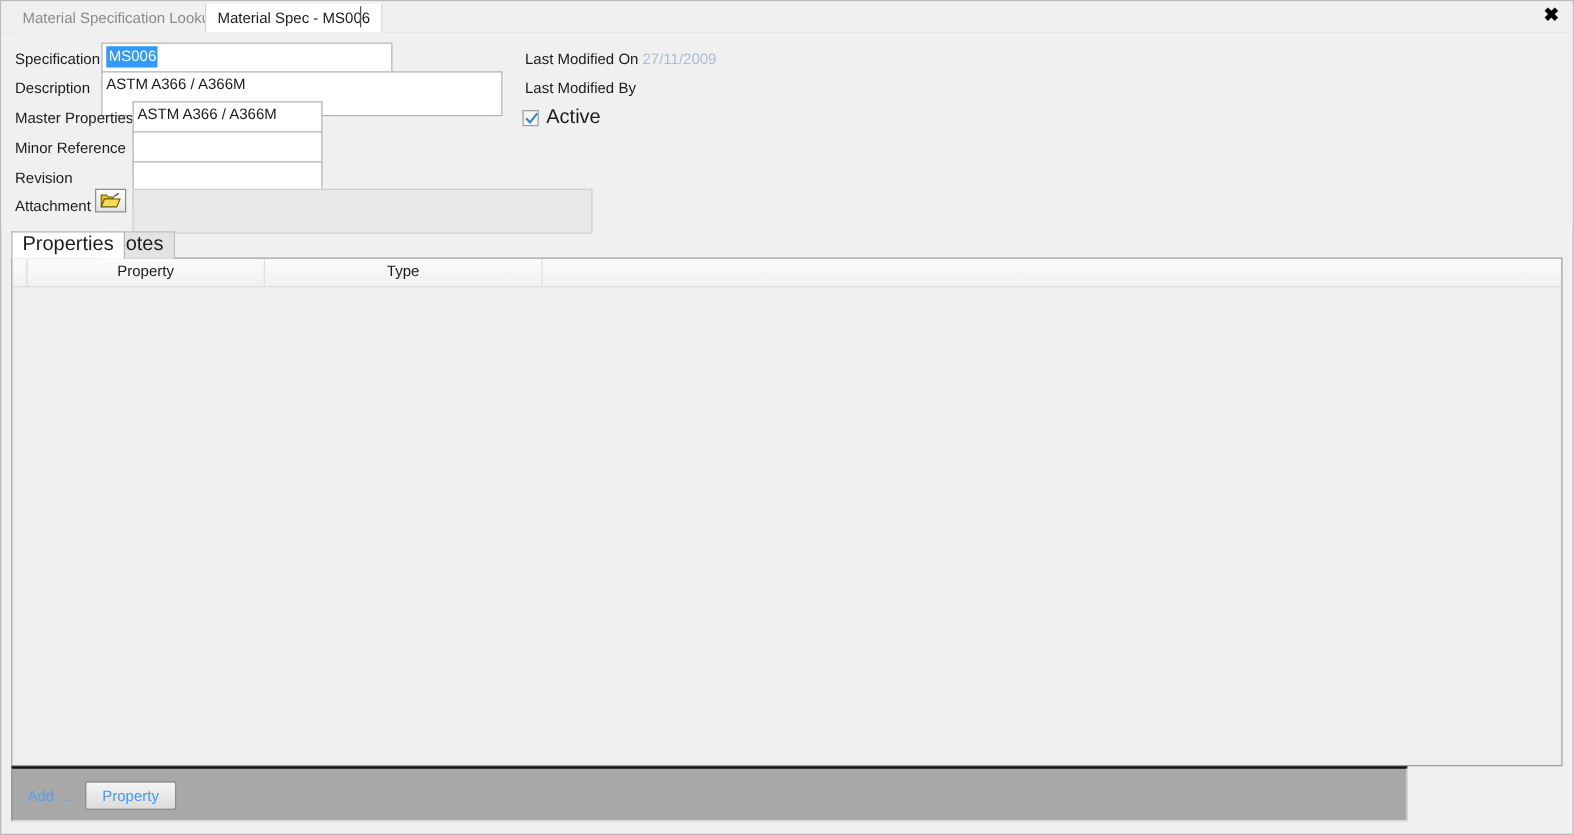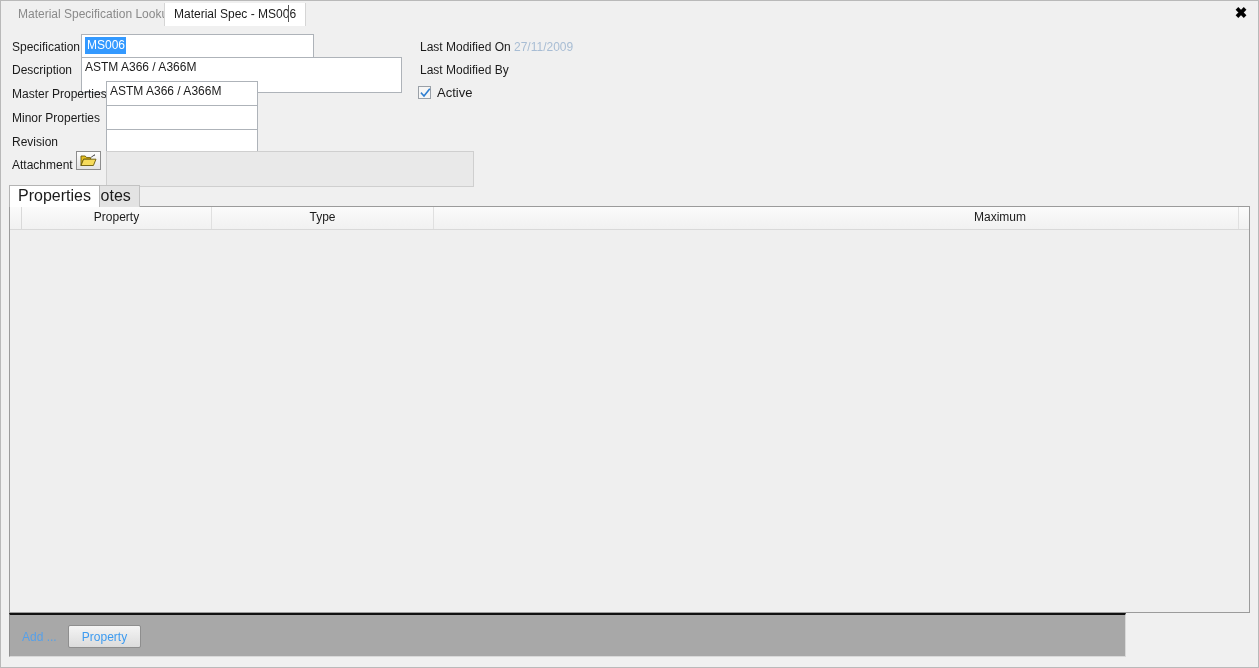--- a/index.html
+++ b/index.html
@@ -147,21 +147,21 @@
   }
   .chk-box {
     width: 13px;
     height: 13px;
     box-sizing: border-box;
     border: 1px solid #9aa0a7;
     background: #f6f6f6;
     position: relative;
   }
   .chk-box svg { position: absolute; left: 1px; top: 1px; }
-  .chk-label { font-size: 13px; color: #1b1b1b; }
+  .chk-label { font-size: 16px; color: #1b1b1b; }
 
   
   .browse-btn {
     position: absolute;
     width: 25px;
     height: 19px;
     box-sizing: border-box;
     border: 1px solid #8d8d8d;
     background: linear-gradient(#fdfdfd, #e4e4e4);
     padding: 0;
@@ -313,21 +313,21 @@
     <div class="lbl" style="left:11px; top:37px;">Description</div>
     <div class="fld" style="left:80px; top:31px; width:321px;">
       <span>ASTM A366 / A366M</span>
     </div>
 
     <div class="lbl" style="left:11px; top:61px;">Master Properties</div>
     <div class="fld" style="left:105px; top:55px; width:152px;">
       <span>ASTM A366 / A366M</span>
     </div>
 
-    <div class="lbl" style="left:11px; top:85px;">Minor Properties</div>
+    <div class="lbl" style="left:11px; top:85px;">Minor Reference</div>
     <div class="fld" style="left:105px; top:79px; width:152px;">
       <span></span>
     </div>
 
     <div class="lbl" style="left:11px; top:109px;">Revision</div>
     <div class="fld" style="left:105px; top:103px; width:152px;">
       <span></span>
     </div>
 
     <div class="lbl" style="left:11px; top:132px;">Attachment</div>
@@ -367,21 +367,20 @@
     <div class="itab inactive">
       <span>Notes</span>
     </div>
   </div>
 
   <div class="grid">
     <div class="grid-head">
       <div class="gh-cell" style="left:0px; width:12px; border-right:1px solid #d9d9d9;"></div>
       <div class="gh-cell" style="left:12px; width:190px;">Property</div>
       <div class="gh-cell" style="left:202px; width:222px;">Type</div>
-      <div class="gh-cell" style="left:752px; width:477px;">Maximum</div>
       <div class="gh-cell" style="left:1229px; width:10px; border-right:none;"></div>
     </div>
     <div class="grid-body"></div>
   </div>
 
   <div class="bottom-bar">
     <div class="add-label">Add ...</div>
     <button class="prop-btn">Property</button>
   </div>
 

